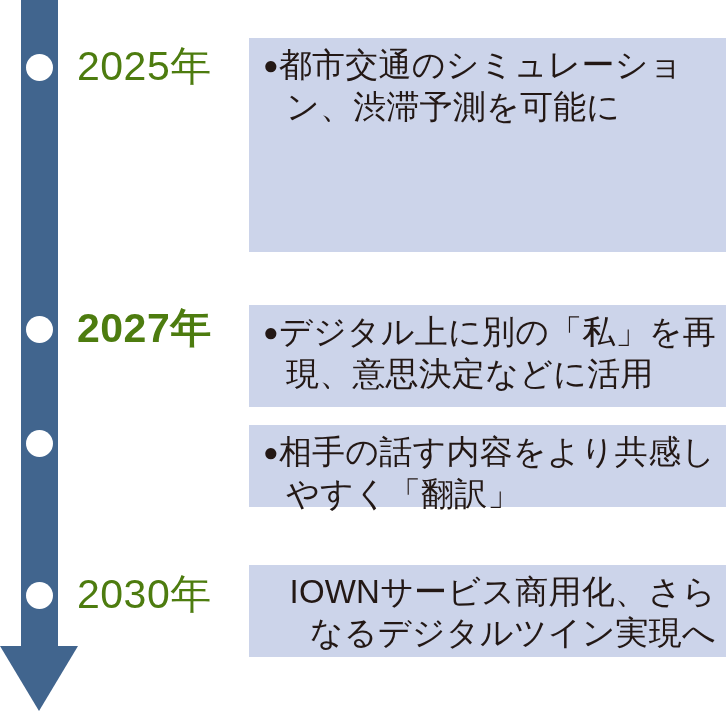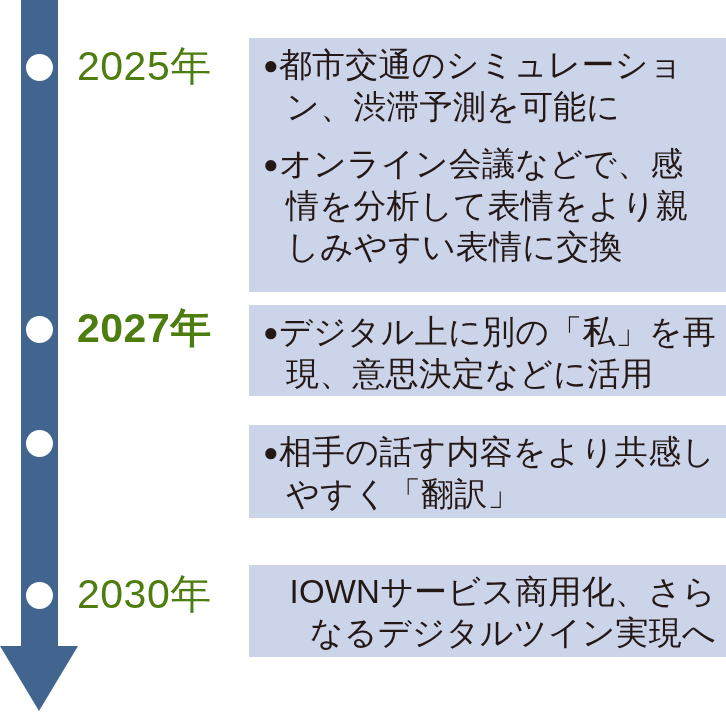--- a/index.html
+++ b/index.html
@@ -102,36 +102,33 @@
   <div class="axis-dot" style="top:54px;"></div>
   <div class="axis-dot" style="top:316px;"></div>
   <div class="axis-dot" style="top:430px;"></div>
   <div class="axis-dot" style="top:582px;"></div>
 </div>
 
 <div class="year-label" style="top:46px;">2025年</div>
 <div class="year-label" style="top:308px;font-weight:bold;">2027年</div>
 <div class="year-label" style="top:574px;">2030年</div>
 
-<div class="content-box" style="top:38px; height:254px;">
+<div class="content-box" style="top:38px; height:214px;">
   <div class="bullet-item">
     <span class="bullet-dot">●</span><span>都市交通のシミュレーション、</span><span>渋滞予測を可能に</span>
   </div>
-  <div class="bullet-item">
-    <span class="bullet-dot">●</span><span>オンライン会議などで、感情を</span><span>分析して表情をより親しみや</span><span>すい表情に交換</span>
-  </div>
 </div>
 
-<div class="content-box" style="top:305px; height:91px;">
+<div class="content-box" style="top:305px; height:102px;">
   <div class="bullet-item">
     <span class="bullet-dot">●</span><span>デジタル上に別の「私」を再現、</span><span>意思決定などに活用</span>
   </div>
 </div>
 
-<div class="content-box" style="top:425px; height:93px;">
+<div class="content-box" style="top:425px; height:82px;">
   <div class="bullet-item">
     <span class="bullet-dot">●</span><span>相手の話す内容をより共感し</span><span>やすく「翻訳」</span>
   </div>
 </div>
 
 <div class="content-box" style="top:565px; height:92px;text-align:right;">
   <div class="bullet-item no-marker">
     <span>IOWNサービス商用化、さらな</span><span>るデジタルツイン実現へ</span>
   </div>
 </div>

